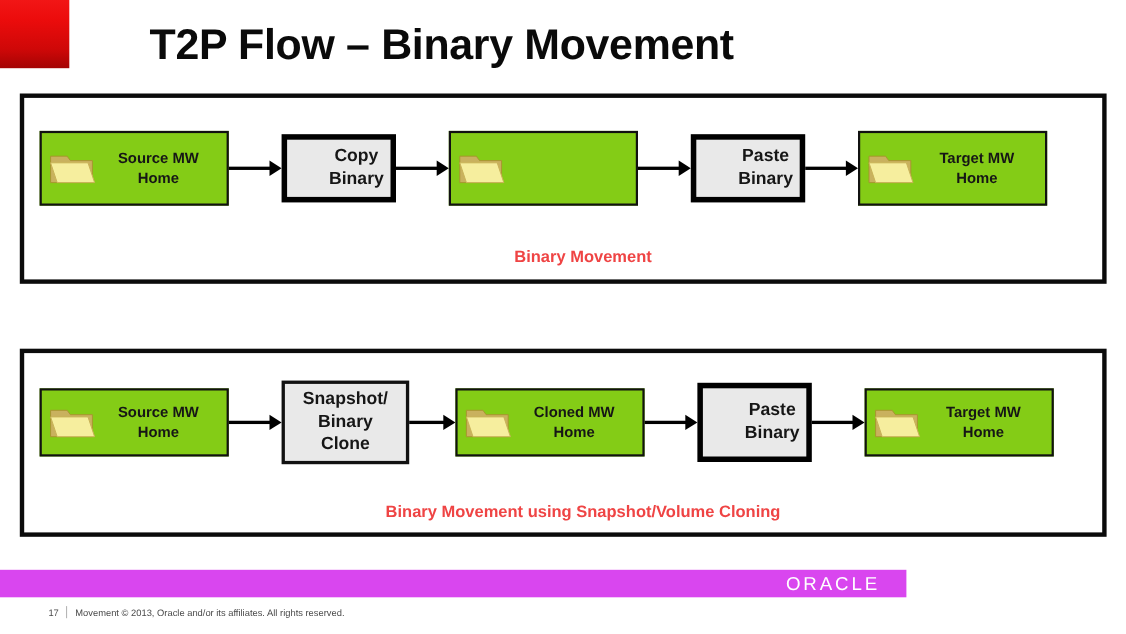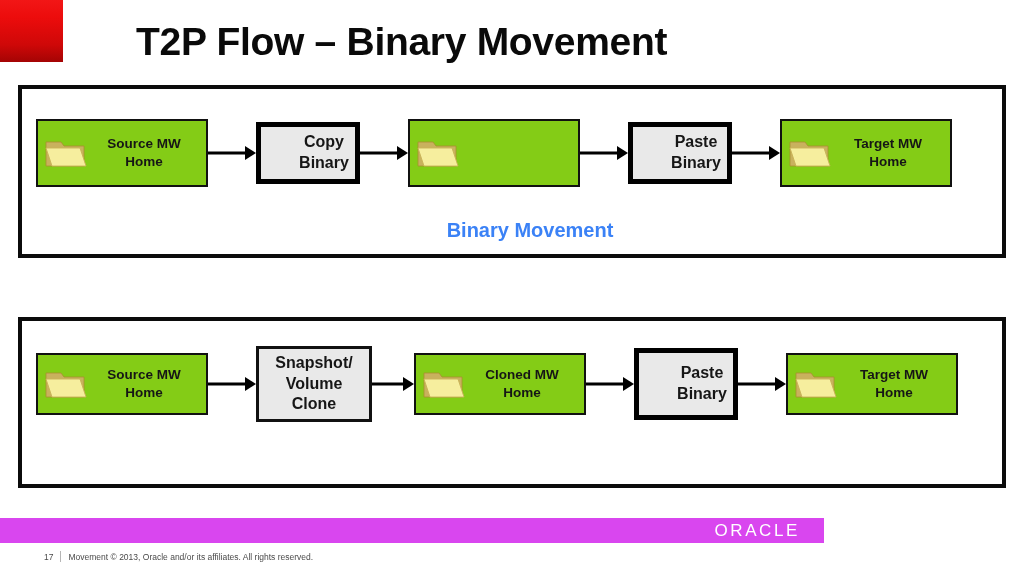--- a/index.html
+++ b/index.html
@@ -135,23 +135,23 @@
     border-bottom: 7px solid transparent;
     border-left: 11px solid #000000;
   }
 
   
   .panel-caption {
     position: absolute;
     left: 0;
     right: 0;
     text-align: center;
-    font-size: 20px;
+    font-size: 15px;
     font-weight: bold;
-    color: #3b82f6;
+    color: #ef4444;
     margin-left: 36px;
   }
   #panel-1 .panel-caption { bottom: 12px; }
   #panel-2 .panel-caption { bottom: 10px; }
 
   
   .footer-bar {
     position: absolute;
     left: 0;
     top: 518px;
@@ -257,21 +257,21 @@
         <path d="M2 12 L8 30 L42 30 L36 12 Z" fill="none" stroke="#c8b257" stroke-width="0.9"></path>
       </svg>
       <span class="node-label">Source MW
 Home</span>
     </div>
 
     <div class="arrow" style="width:48px;"></div>
 
     <div class="node process thin" style="width:116px;height:76px;">
       <span class="node-label">Snapshot/
-Volume
+Binary
 Clone</span>
     </div>
 
     <div class="arrow" style="width:42px;"></div>
 
     <div class="node data" style="width:172px;height:62px;">
       <svg class="folder-icon" viewBox="0 0 44 34">
         <path d="M2 6 L2 30 L40 30 L40 10 L20 10 L17 6 Z" fill="#c9b15e" stroke="#a8912f" stroke-width="0.8"></path>
         <path d="M2 12 L8 30 L42 30 L36 12 Z" fill="#f6ee9e"></path>
         <path d="M2 12 L8 30 L42 30 L36 12 Z" fill="none" stroke="#c8b257" stroke-width="0.9"></path>
@@ -293,20 +293,21 @@
       <svg class="folder-icon" viewBox="0 0 44 34">
         <path d="M2 6 L2 30 L40 30 L40 10 L20 10 L17 6 Z" fill="#c9b15e" stroke="#a8912f" stroke-width="0.8"></path>
         <path d="M2 12 L8 30 L42 30 L36 12 Z" fill="#f6ee9e"></path>
         <path d="M2 12 L8 30 L42 30 L36 12 Z" fill="none" stroke="#c8b257" stroke-width="0.9"></path>
       </svg>
       <span class="node-label">Target MW
 Home</span>
     </div>
 
   </div>
+  <div class="panel-caption">Binary Movement using Snapshot/Volume Cloning</div>
 </div>
 
 <div class="footer-bar">
   <div class="oracle-logo">ORACLE</div>
 </div>
 <div class="footer-meta">
   <span class="footer-page">17</span>
   <span class="footer-sep"></span>
   <span>Movement © 2013, Oracle and/or its affiliates. All rights reserved.</span>
 </div>

